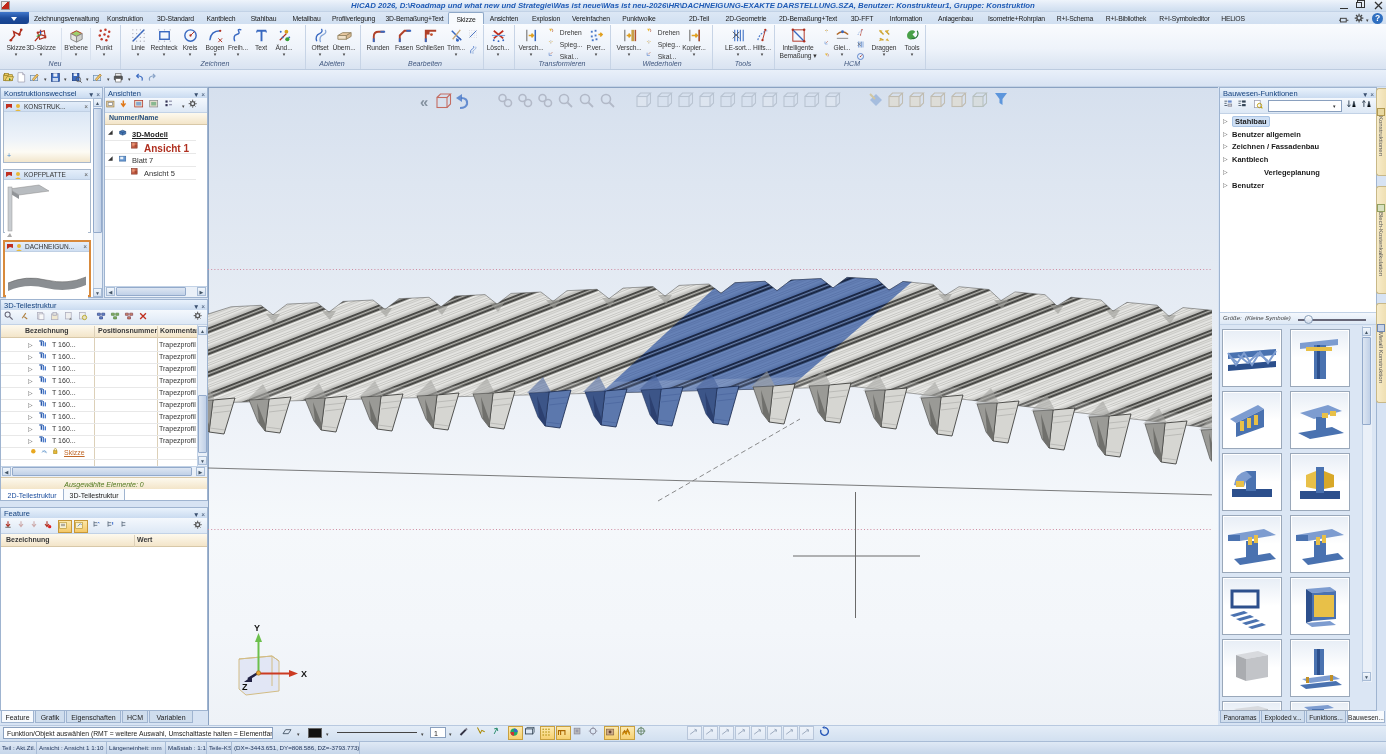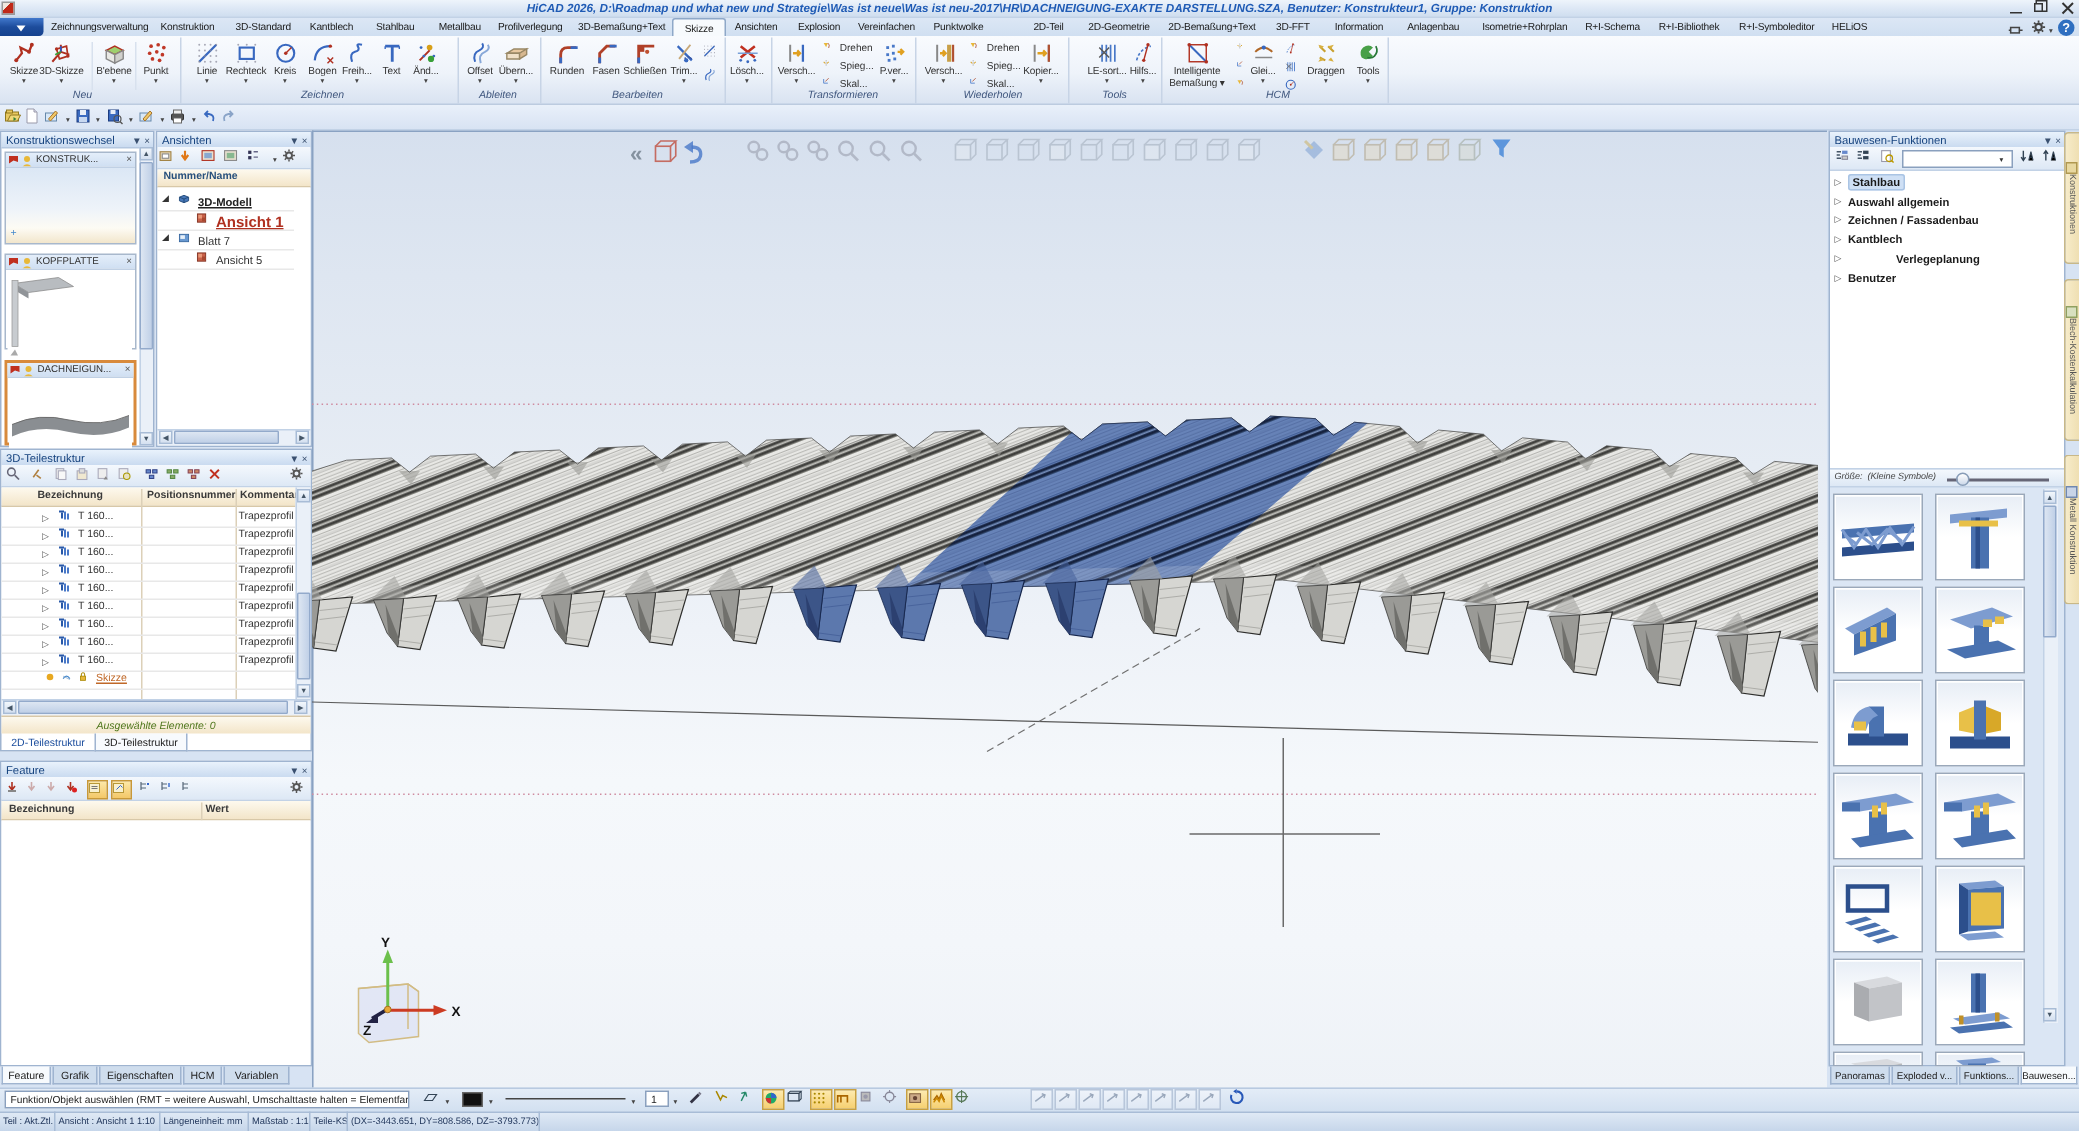--- a/index.html
+++ b/index.html
@@ -41,21 +41,21 @@
 #bottombar { left:0; top:741px; width:1386px; height:13px; background:linear-gradient(#dfe9f5,#c6d6ea); border-top:1px solid #a8bcd6; font-size:7px; color:#22375c; }
 .bseg { position:absolute; top:0; height:13px; line-height:14px; padding:0 2px; border-right:1px solid #a8bcd6; white-space:nowrap; font-size:6.2px; color:#22375c; overflow:hidden; }
 #canvas { left:208px; top:87px; width:1010px; height:638px; border-left:1px solid #8aa2c2; border-top:1px solid #8aa2c2;
   background:linear-gradient(#d6e0ee 0%, #dee6f1 15%, #e6ecf4 35%, #eef2f8 52%, #f5f8fb 68%, #f3f6fa 85%, #eef2f7 100%); }
 .thumbcard { position:absolute; background:#fff; border:1px solid #9aa8ba; }
 .vtab { position:absolute; left:1376px; width:10px; background:linear-gradient(90deg,#f7ecca,#efdfb2); border:1px solid #c8b888; border-right:none; border-radius:3px 0 0 3px; color:#555; font-size:6px; writing-mode:vertical-lr; text-align:center; overflow:hidden; }
 </style></head><body>
 <div id="app">
 <div class="abs" id="titlebar"></div>
 <div class="abs" style="left:1px;top:1px;width:9px;height:9px;background:linear-gradient(135deg,#f0e8e0 38%,#c02818 38%);border:1px solid #999;"></div>
-<div class="abs" id="titletext">HiCAD 2026, D:\Roadmap und what new und Strategie\Was ist neue\Was ist neu-2017\HR\DACHNEIGUNG-EXAKTE DARSTELLUNG.SZA, Benutzer: Konstrukteur1, Gruppe: Konstruktion</div>
+<div class="abs" id="titletext">HiCAD 2026, D:\Roadmap und what new und Strategie\Was ist neue\Was ist neu-2026\HR\DACHNEIGUNG-EXAKTE DARSTELLUNG.SZA, Benutzer: Konstrukteur1, Gruppe: Konstruktion</div>
 <div class="abs" style="left:1340px;top:2px;width:8px;height:7px;border-bottom:1.5px solid #333;"></div>
 <div class="abs" style="left:1356px;top:2px;width:6px;height:6px;border:1px solid #333;box-shadow:2px -1px 0 -0px #e8eef6, 2px -1px 0 1px #333;"></div>
 <div class="abs" style="left:1374px;top:1px;width:9px;height:9px;"><svg width="9" height="9">
         <path d="M1 1 L8 8 M8 1 L1 8" stroke="#333" stroke-width="1.3"></path>
       </svg></div>
 <div class="abs" id="tabrow"></div>
 <div class="abs" id="appmenu"></div>
 <div class="tab" style="left:33px;width:67px;">Zeichnungsverwaltung</div>
 <div class="tab" style="left:100px;width:50px;">Konstruktion</div>
 <div class="tab" style="left:150px;width:51px;">3D-Standard</div>
@@ -1287,21 +1287,21 @@
         <path d="M9 11 l2 -8 2 8 M9.8 8 h2.4" stroke="#345" stroke-width="1"></path>
       </svg></div>
 <div class="abs" style="left:1361px;top:99px;"><svg width="13" height="13" viewBox="0 0 18 18">
         <path d="M4 11 v-8 M2 5 l2 -3 2 3" stroke="#345" stroke-width="1.3" fill="none"></path>
         <path d="M9 11 l2 -8 2 8 M9.8 8 h2.4" stroke="#345" stroke-width="1"></path>
       </svg></div>
 <div class="abs" style="left:1220px;top:114px;width:156px;height:198px;background:#fff;"></div>
 <div class="abs" style="left:1223px;top:117.0px;font-size:6px;color:#555;">▷</div>
 <div class="abs" style="left:1232px;top:117.0px;font-size:7.5px;font-weight:bold;color:#1a1a1a;white-space:nowrap;"><span style="background:#cfe0f5;border:1px solid #aac4e4;border-radius:2px;padding:0 2px;">Stahlbau</span></div>
 <div class="abs" style="left:1223px;top:129.7px;font-size:6px;color:#555;">▷</div>
-<div class="abs" style="left:1232px;top:129.7px;font-size:7.5px;font-weight:bold;color:#1a1a1a;white-space:nowrap;"><span style="">Auswahl allgemein</span></div>
+<div class="abs" style="left:1232px;top:129.7px;font-size:7.5px;font-weight:bold;color:#1a1a1a;white-space:nowrap;"><span style="">Benutzer allgemein</span></div>
 <div class="abs" style="left:1223px;top:142.4px;font-size:6px;color:#555;">▷</div>
 <div class="abs" style="left:1232px;top:142.4px;font-size:7.5px;font-weight:bold;color:#1a1a1a;white-space:nowrap;"><span style="">Zeichnen / Fassadenbau</span></div>
 <div class="abs" style="left:1223px;top:155.1px;font-size:6px;color:#555;">▷</div>
 <div class="abs" style="left:1232px;top:155.1px;font-size:7.5px;font-weight:bold;color:#1a1a1a;white-space:nowrap;"><span style="">Kantblech</span></div>
 <div class="abs" style="left:1223px;top:167.8px;font-size:6px;color:#555;">▷</div>
 <div class="abs" style="left:1264px;top:167.8px;font-size:7.5px;font-weight:bold;color:#1a1a1a;white-space:nowrap;"><span style="">Verlegeplanung</span></div>
 <div class="abs" style="left:1223px;top:180.5px;font-size:6px;color:#555;">▷</div>
 <div class="abs" style="left:1232px;top:180.5px;font-size:7.5px;font-weight:bold;color:#1a1a1a;white-space:nowrap;"><span style="">Benutzer</span></div>
 <div class="abs" style="left:1220px;top:312px;width:156px;height:13px;background:linear-gradient(#f4f8fd,#dde8f5);border-top:1px solid #c2d2e6;border-bottom:1px solid #c2d2e6;">
       <span style="position:absolute;left:3px;top:2px;font-size:6px;font-style:italic;color:#444;">Größe:&nbsp;&nbsp;(Kleine Symbole)</span>

